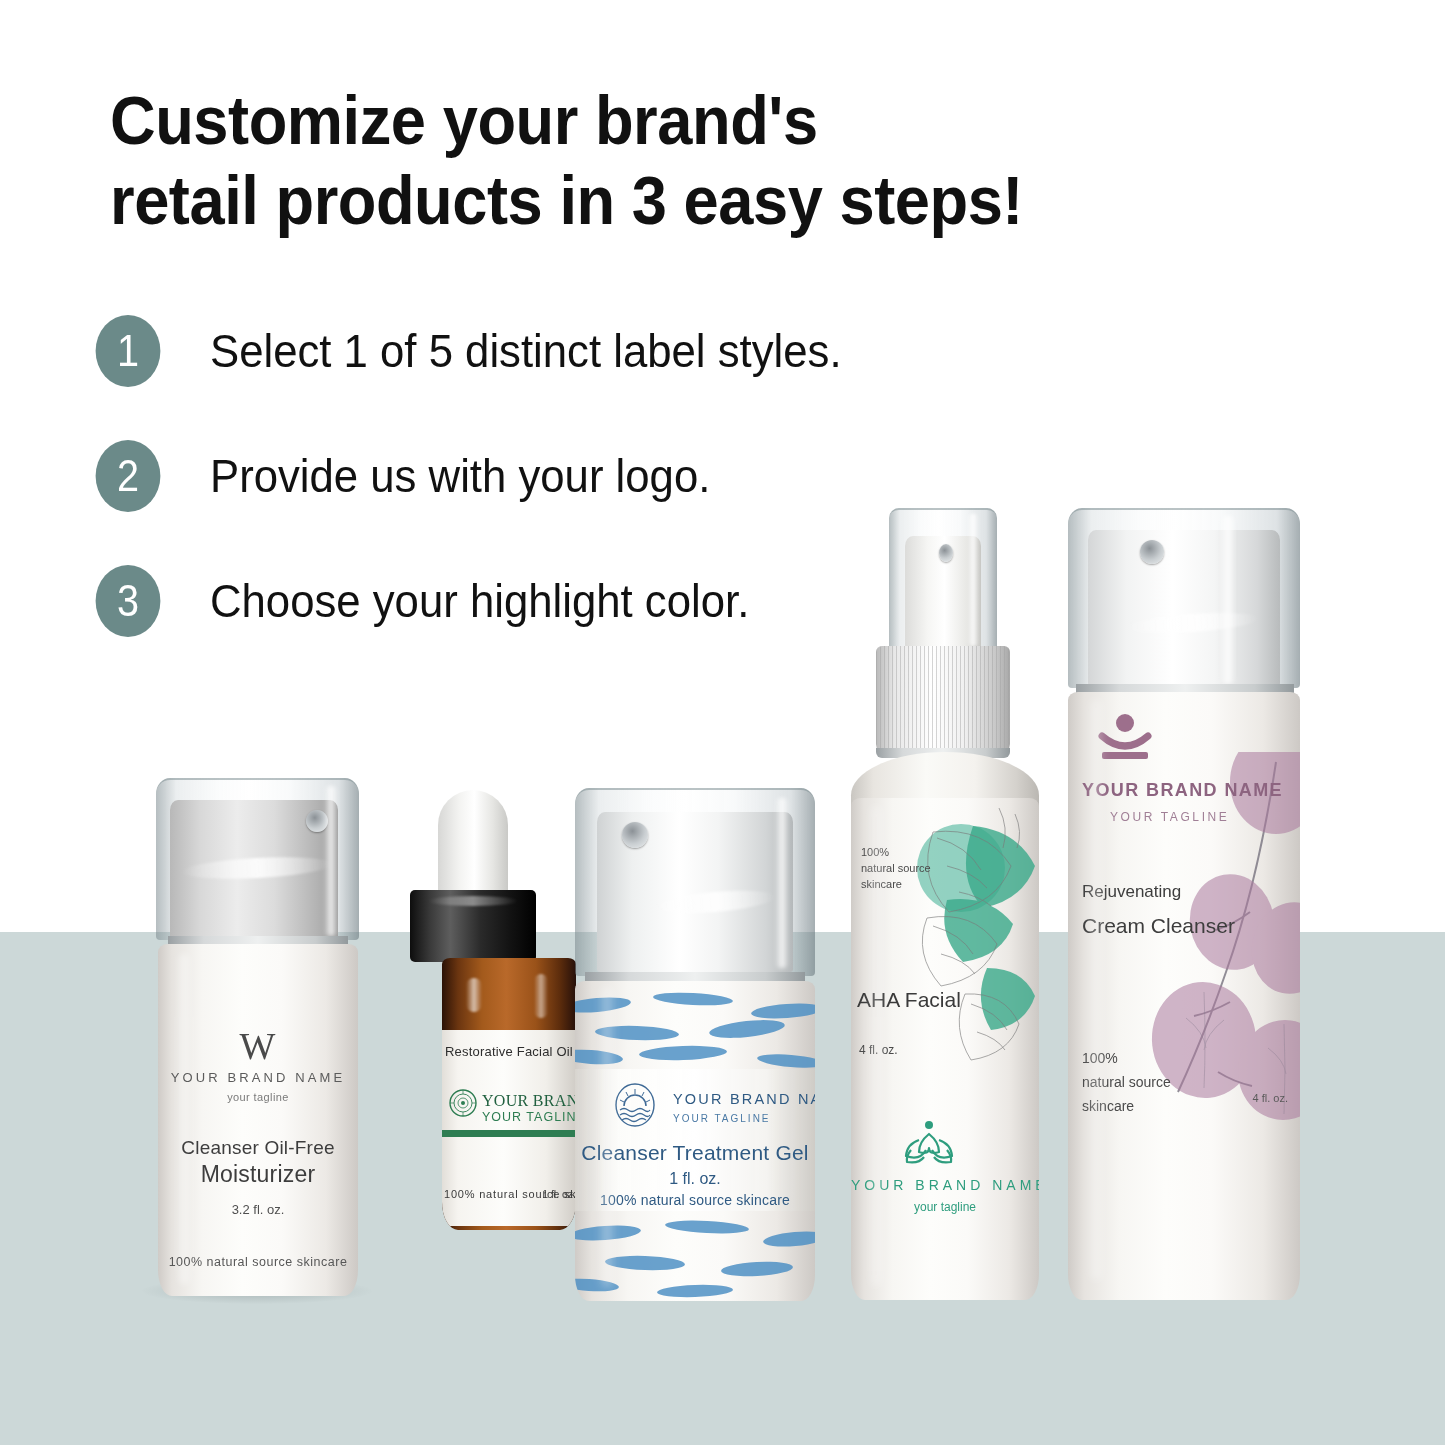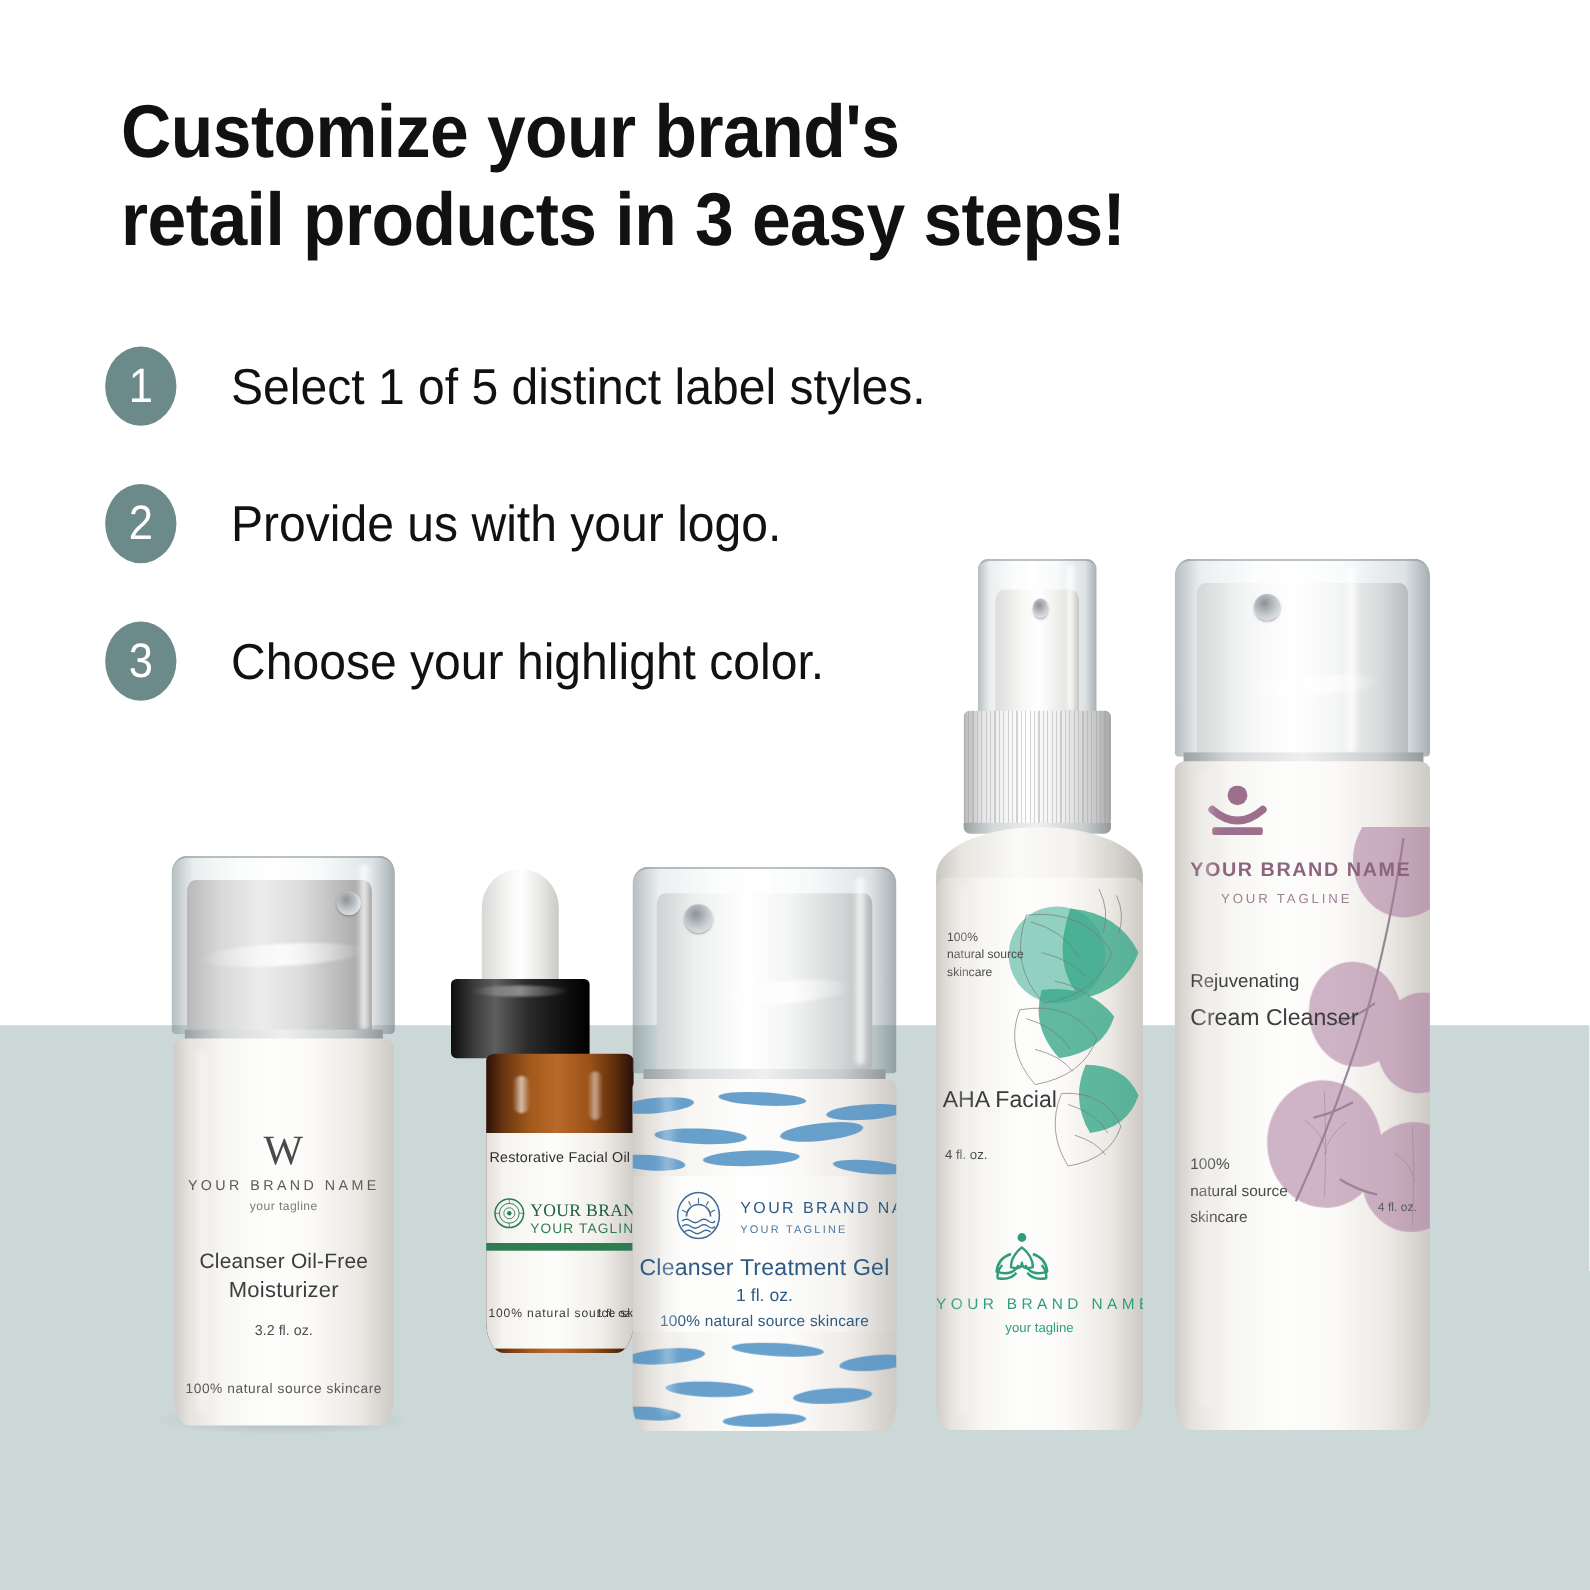--- a/index.html
+++ b/index.html
@@ -181,21 +181,21 @@
       <div class="collar" style="left:18px; top:158px; width:180px; height:12px;"></div>
 
       <div class="bottle-body" style="left:8px; top:166px; width:200px; height:352px;">
         <div class="gloss" style="left:18px; top:10px; width:16px; height:330px; border-radius:8px; filter:blur(3px); opacity:.55;"></div>
 
         <div class="lbl" style="left:0; top:78px; width:200px; font-family:'Liberation Serif',serif; font-size:38px; color:#4a4a4a; letter-spacing:1px;">W</div>
         <div class="lbl" style="left:0; top:126px; width:200px; font-size:13px; letter-spacing:3.1px; color:#5b5b5b;">YOUR BRAND NAME</div>
         <div class="lbl" style="left:0; top:146px; width:200px; font-size:11px; color:#7a7a7a; letter-spacing:.4px;">your tagline</div>
 
         <div class="lbl" style="left:0; top:192px; width:200px; font-size:19px; color:#3d3d3d; letter-spacing:.2px;">Cleanser Oil-Free</div>
-        <div class="lbl" style="left:0; top:216px; width:200px; font-size:20px; color:#3d3d3d; letter-spacing:.2px;">Moisturizer</div>
+        <div class="lbl" style="left:0; top:216px; width:200px; font-size:23px; color:#3d3d3d; letter-spacing:.2px;">Moisturizer</div>
 
         <div class="lbl" style="left:0; top:258px; width:200px; font-size:13px; color:#4f4f4f;">3.2 fl. oz.</div>
 
         <div class="lbl" style="left:0; top:310px; width:200px; font-size:12.5px; color:#575757; letter-spacing:.5px;">100% natural source skincare</div>
       </div>
 
     </div>
 
     <div class="product" style="left:388px; top:790px; width:170px; height:508px;">
 

